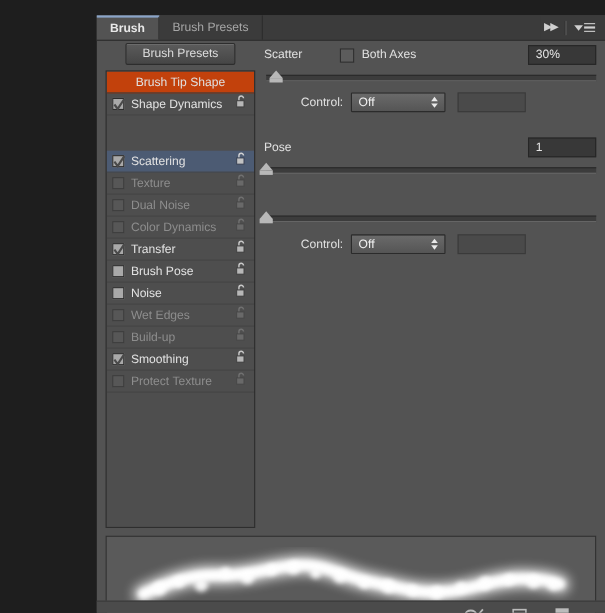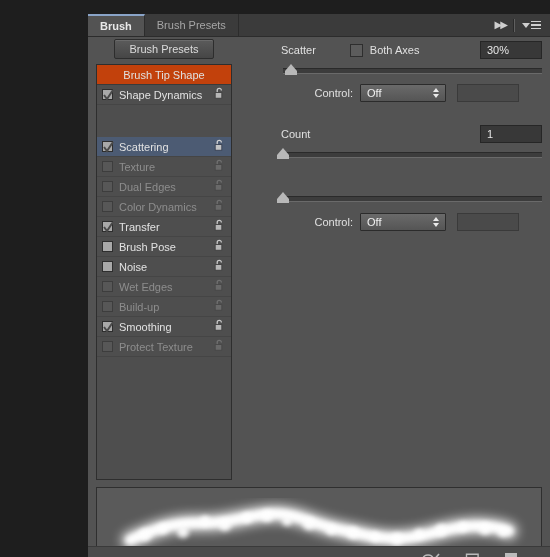--- a/index.html
+++ b/index.html
@@ -173,21 +173,20 @@
   .list-row.dim .lbl { color: #8d8d8d; }
   .lock-icon { flex: 0 0 auto; opacity: .95; }
   .list-row.dim .lock-icon { opacity: .45; }
 
   
   .controls {
     position: absolute;
     left: 152px; top: 0;
     right: 8px;
     height: 444px;
-    margin-left: 41px;
   }
   .ctrl-row {
     position: absolute;
     left: 0; right: 0;
     height: 18px;
     display: flex;
     align-items: center;
   }
   .ctrl-label {
     font-size: 11px;
@@ -414,21 +413,21 @@
           <span class="lock-icon">
             <svg width="11" height="13" viewBox="0 0 11 13">
                 <path d="M3.2 5.5 V3.4 a2.1 2.1 0 0 1 4.2 0" stroke="#9a9a9a" stroke-width="1.3" fill="none"></path>
                 <rect x="1.2" y="5.6" width="6.6" height="5.6" fill="#8a8a8a" stroke="#3a3a3a" stroke-width="0.8"></rect>
               </svg>
           </span>
         </div>
 
         <div class="list-row dim">
           <span class="cb"></span>
-          <span class="lbl">Dual Edges</span>
+          <span class="lbl">Dual Noise</span>
           <span class="lock-icon">
             <svg width="11" height="13" viewBox="0 0 11 13">
                 <path d="M3.2 5.5 V3.4 a2.1 2.1 0 0 1 4.2 0" stroke="#9a9a9a" stroke-width="1.3" fill="none"></path>
                 <rect x="1.2" y="5.6" width="6.6" height="5.6" fill="#8a8a8a" stroke="#3a3a3a" stroke-width="0.8"></rect>
               </svg>
           </span>
         </div>
 
         <div class="list-row dim">
           <span class="cb"></span>
@@ -546,21 +545,21 @@
             <span class="sel-text">Off</span>
             <span class="spin">
                 <i class="up"></i>
                 <i class="dn"></i>
               </span>
           </span>
           <span class="aux-box"></span>
         </div>
 
         <div class="ctrl-row" style="top:88px">
-          <span class="ctrl-label">Count</span>
+          <span class="ctrl-label">Pose</span>
           <span class="value-box">1</span>
         </div>
         <div class="slider" style="top:111px">
           <div class="track"></div>
           <div class="thumb" style="left:0%"></div>
         </div>
 
         <div class="slider" style="top:155px">
           <div class="track"></div>
           <div class="thumb" style="left:0%"></div>

